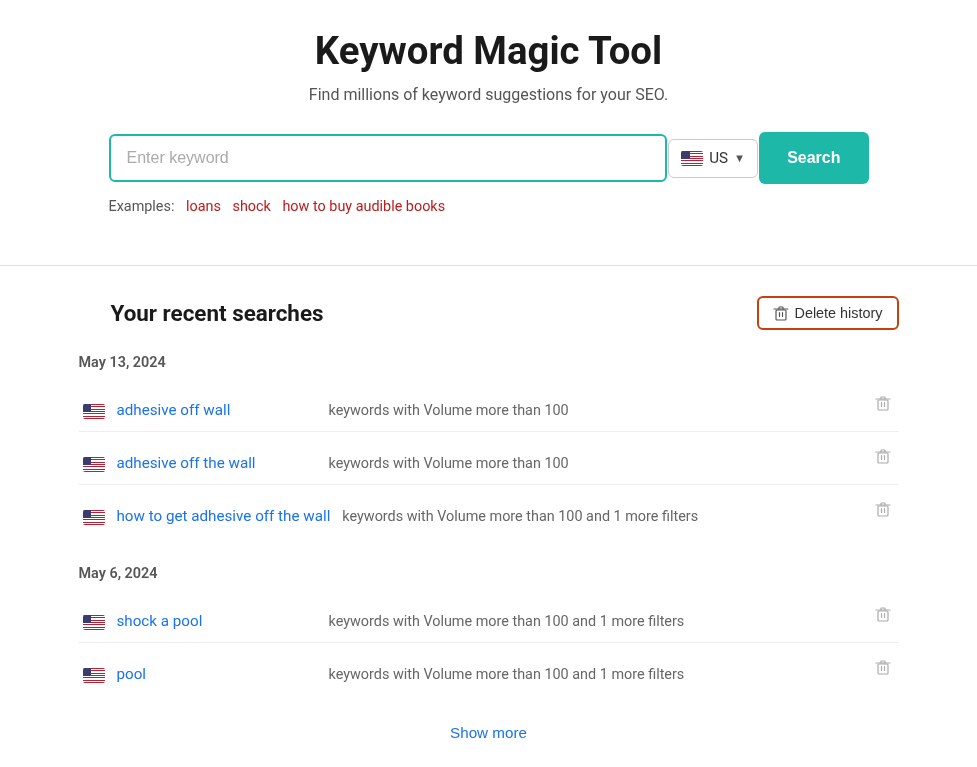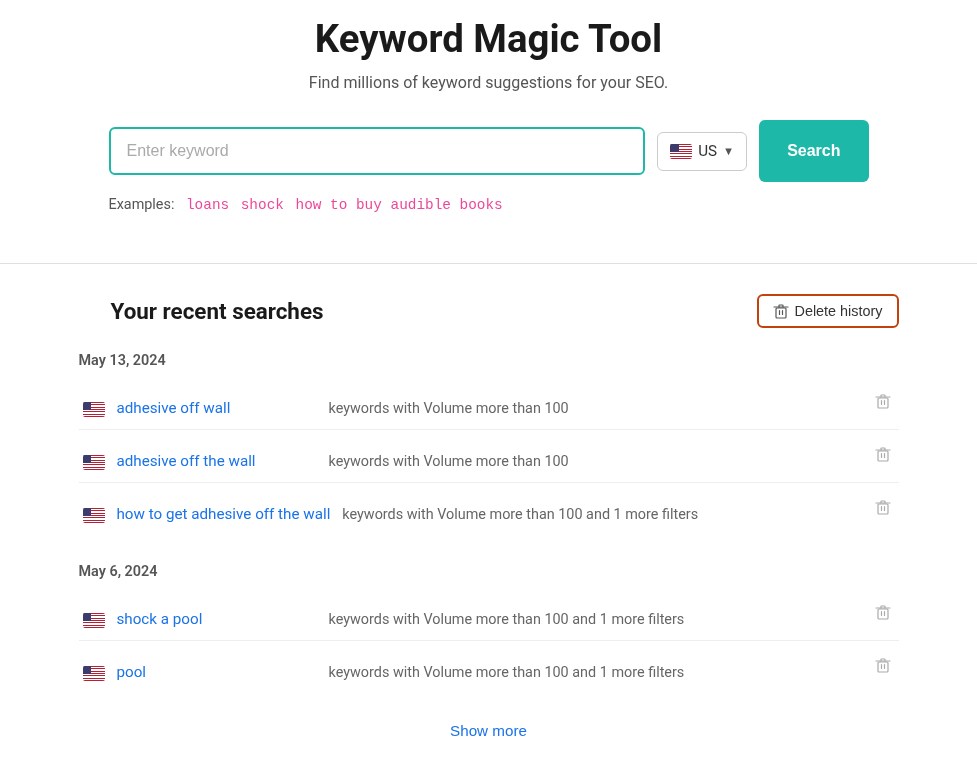--- a/index.html
+++ b/index.html
@@ -4,42 +4,42 @@
   <style>
     * { box-sizing: border-box; margin: 0; padding: 0; }
     body {
       font-family: -apple-system, BlinkMacSystemFont, 'Segoe UI', Roboto, sans-serif;
       background: #fff;
       color: #333;
     }
 
     .top-section {
       text-align: center;
-      padding: 16px 20px 30px;
+      padding: 28px 20px 30px;
       background: #fff;
     }
 
     .page-title {
       font-size: 2.4rem;
       font-weight: 700;
       color: #1a1a1a;
       margin-bottom: 12px;
     }
 
     .page-subtitle {
       font-size: 1rem;
       color: #555;
       margin-bottom: 28px;
     }
 
     .search-row {
       display: flex;
       justify-content: center;
       align-items: center;
-      gap: 12px;
+      gap: 1px;
       max-width: 760px;
       margin: 0 auto 14px;
     }
 
     .keyword-input {
       flex: 1;
       height: 48px;
       padding: 0 16px;
       font-size: 1rem;
       border: 2px solid #1db8a8;
@@ -66,44 +66,43 @@
       color: #333;
       white-space: nowrap;
     }
 
     .chevron {
       font-size: 0.7rem;
       color: #555;
     }
 
     .search-button {
-      height: 62px;
+      height: 52px;
       padding: 0 28px;
       background: #1db8a8;
       color: #fff;
       border: none;
       border-radius: 6px;
       font-size: 1rem;
       font-weight: 600;
       cursor: pointer;
     }
 
     .examples-row {
       font-size: 0.9rem;
       color: #555;
       max-width: 760px;
       margin: 0 auto;
       text-align: left;
     }
 
     .examples-row a {
-      color: #ec4899;
+      color: #b91c1c;
       text-decoration: none;
       margin-left: 8px;
-      font-family: Liberation Mono, monospace;
     }
 
     .divider {
       height: 1px;
       background: #e0e0e0;
       margin-top: 20px;
     }
 
     .recent-section {
       max-width: 860px;

